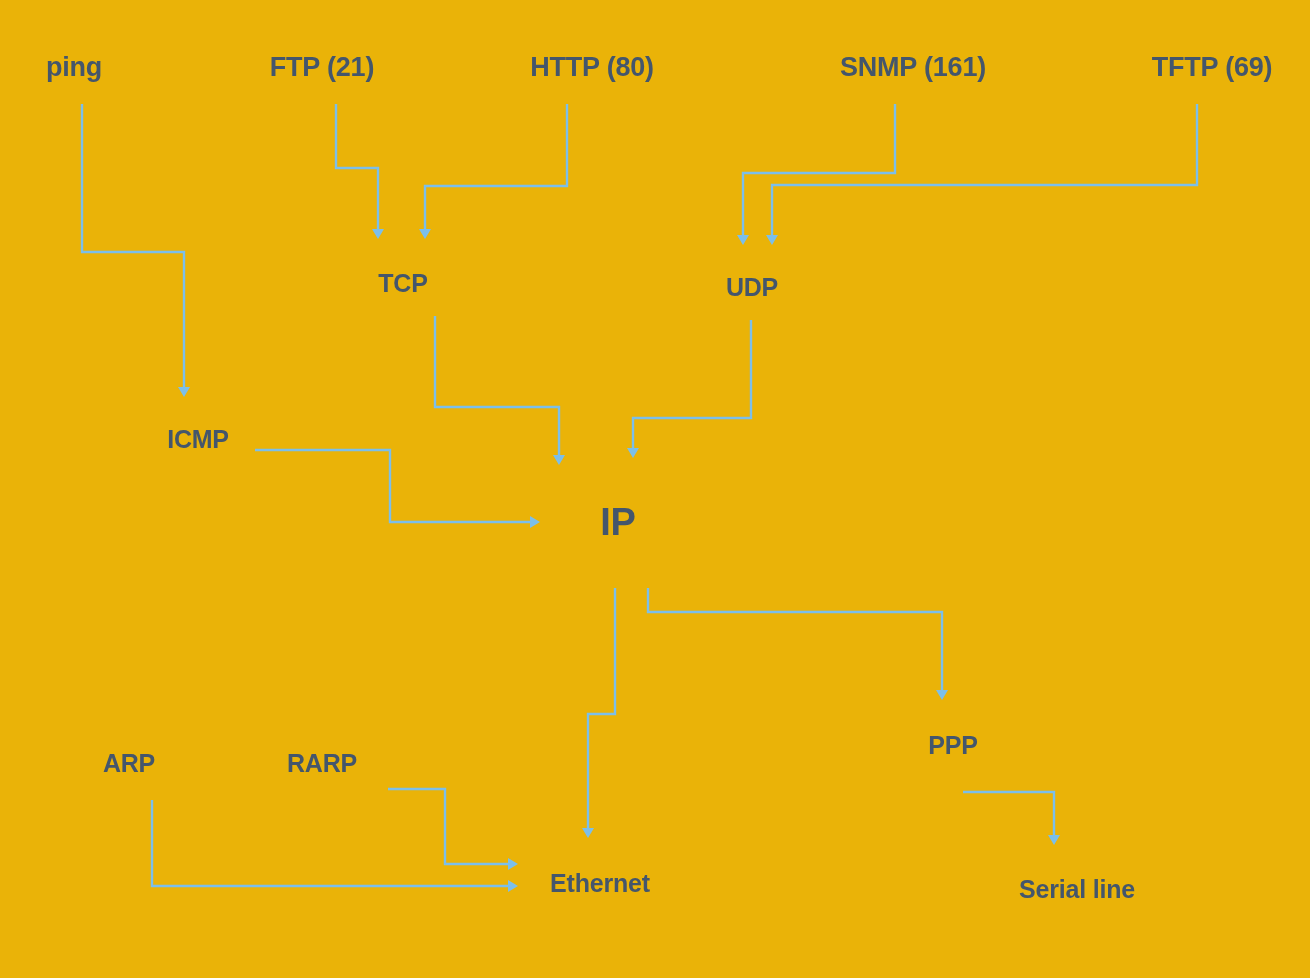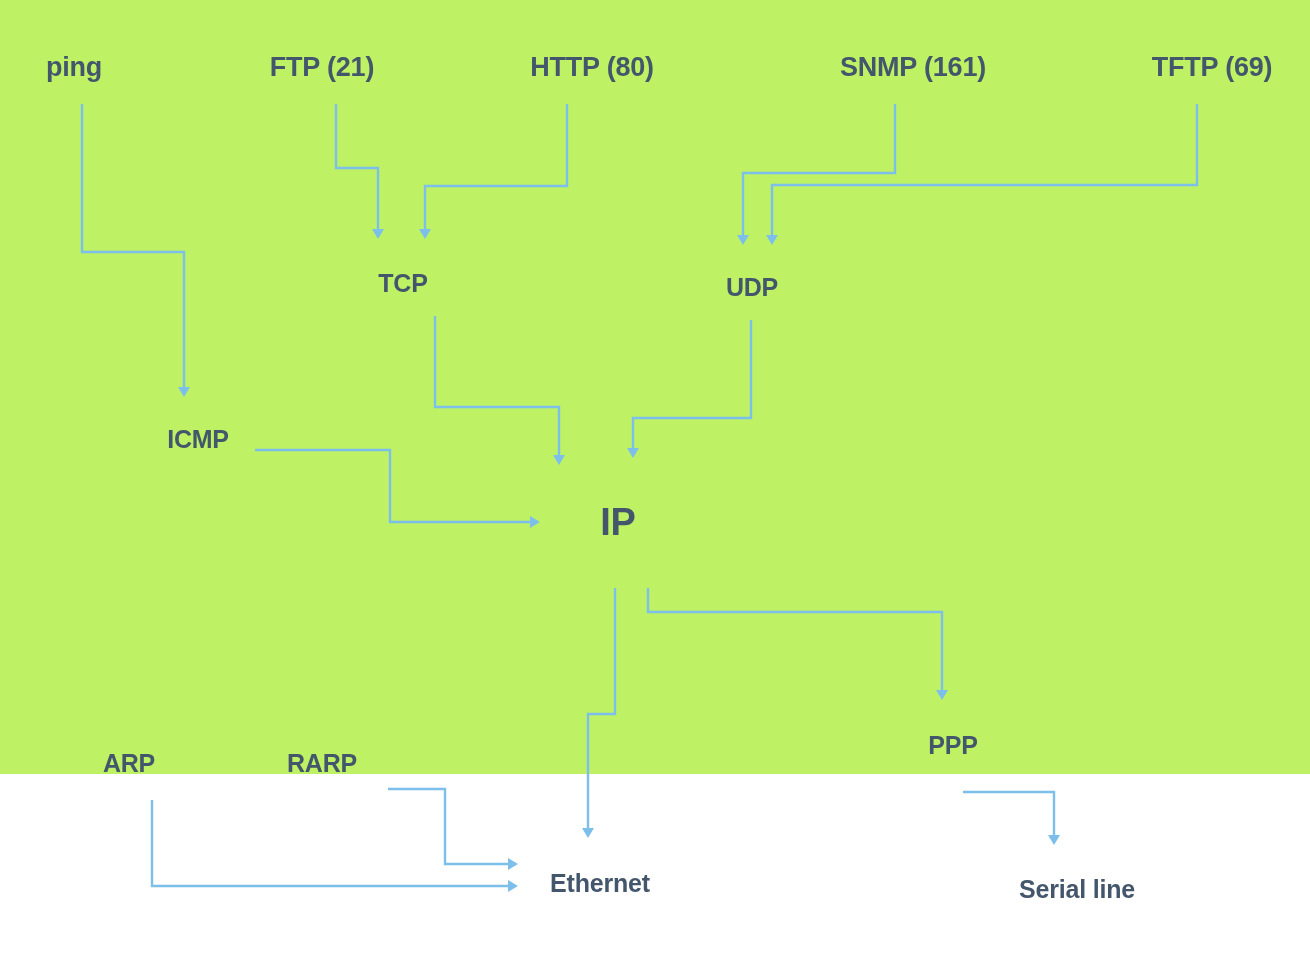--- a/index.html
+++ b/index.html
@@ -10,22 +10,22 @@
   }
   body {
     width: 1310px;
     height: 978px;
     font-family: "Liberation Sans", sans-serif;
     overflow: hidden;
   }
   #diagram-root {
     position: relative;
     width: 1310px;
-    height: 774px;
-    background: #bef264;
+    height: 978px;
+    background: #eab308;
   }
   svg.diagram-svg {
     position: absolute;
     left: 0;
     top: 0;
     width: 1310px;
     height: 978px;
     display: block;
   }
   .node-label {

